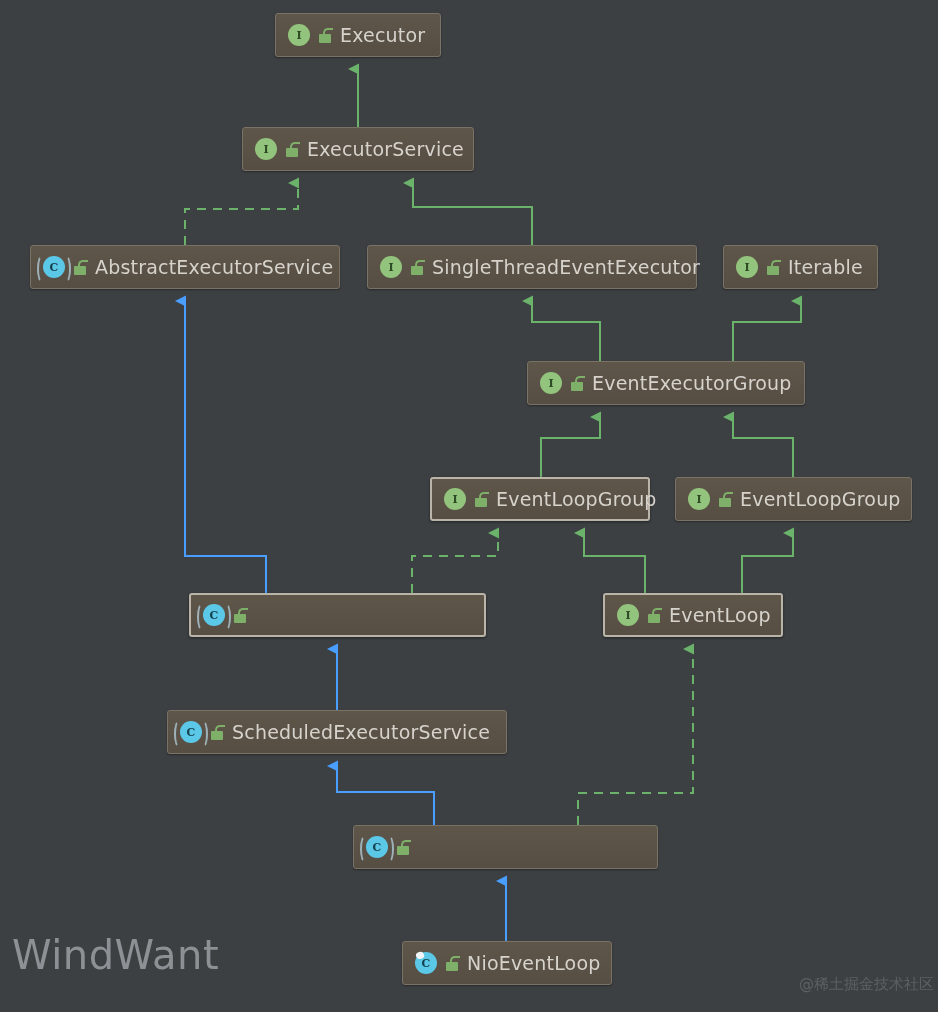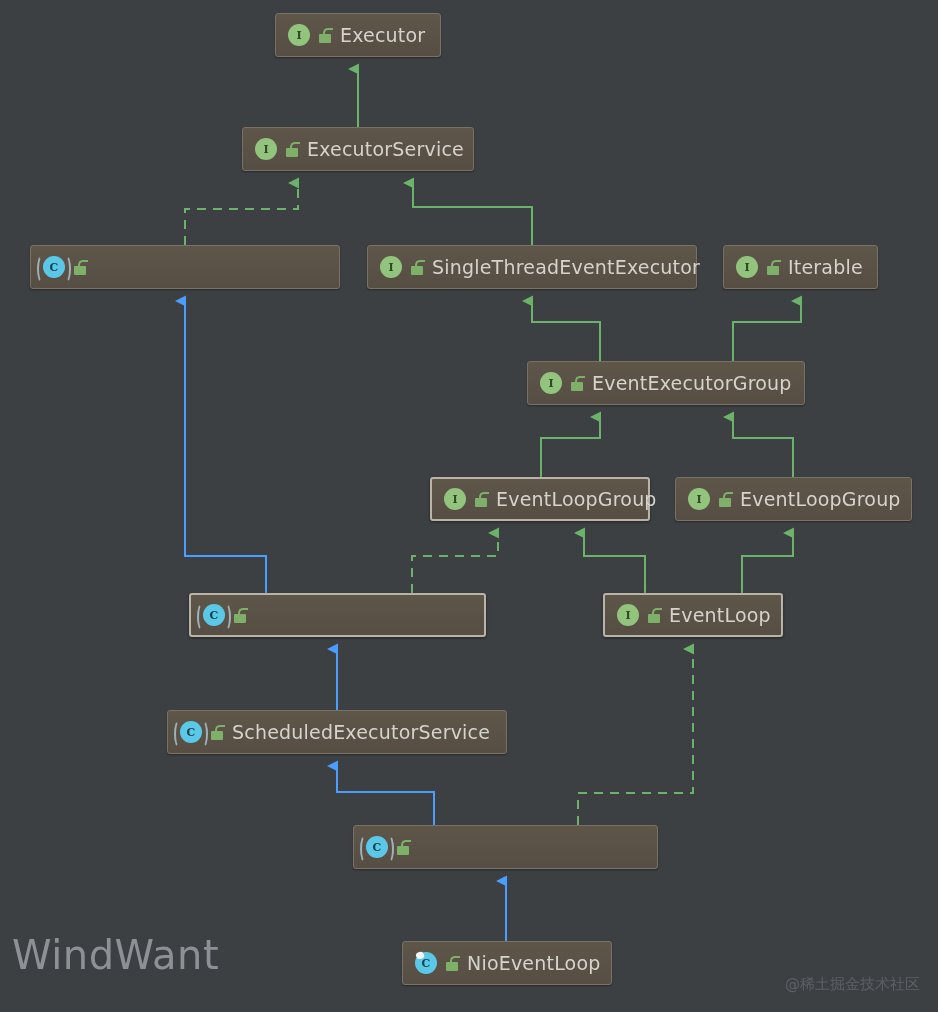--- a/index.html
+++ b/index.html
@@ -104,21 +104,21 @@
   .wm-left{
     position:absolute;
     left:12px;top:932px;
     color:#8d9196;
     font-size:40px;
     letter-spacing:.5px;
     font-family:"DejaVu Sans","Liberation Sans",sans-serif;
   }
   .wm-right{
     position:absolute;
-    right:18px;top:975px;
+    right:4px;top:975px;
     color:#5b6065;
     font-size:15px;
   }
 </style>
 </head>
 <body>
 
 <div id="canvas">
 
   <svg id="edges" viewBox="0 0 938 1012">
@@ -178,20 +178,21 @@
           <span class="body"></span>
         </span>
         <span class="label">ExecutorService</span>
       </div>
       <div class="node" style="left: 30px; top: 245px; width: 310px;">
         <span class="badge cls abstract">C</span>
         <span class="lock">
           <span class="shackle"></span>
           <span class="body"></span>
         </span>
+        <span class="label">AbstractExecutorService</span>
       </div>
       <div class="node" style="left: 367px; top: 245px; width: 330px;">
         <span class="badge iface">I</span>
         <span class="lock">
           <span class="shackle"></span>
           <span class="body"></span>
         </span>
         <span class="label">SingleThreadEventExecutor</span>
       </div>
       <div class="node" style="left: 723px; top: 245px; width: 155px;">

